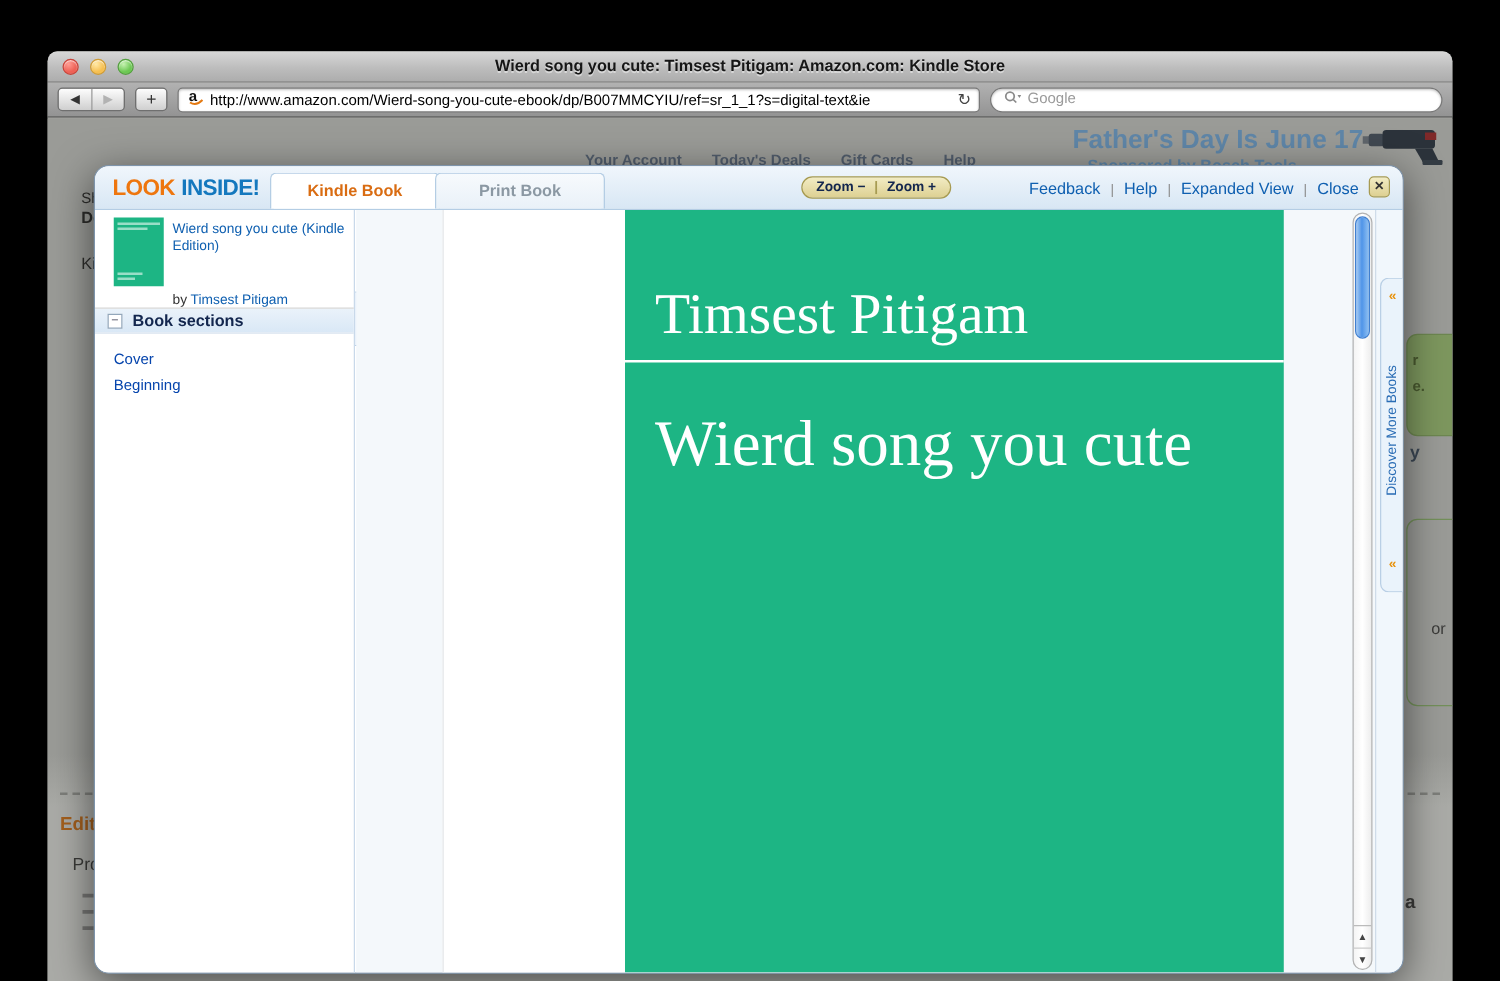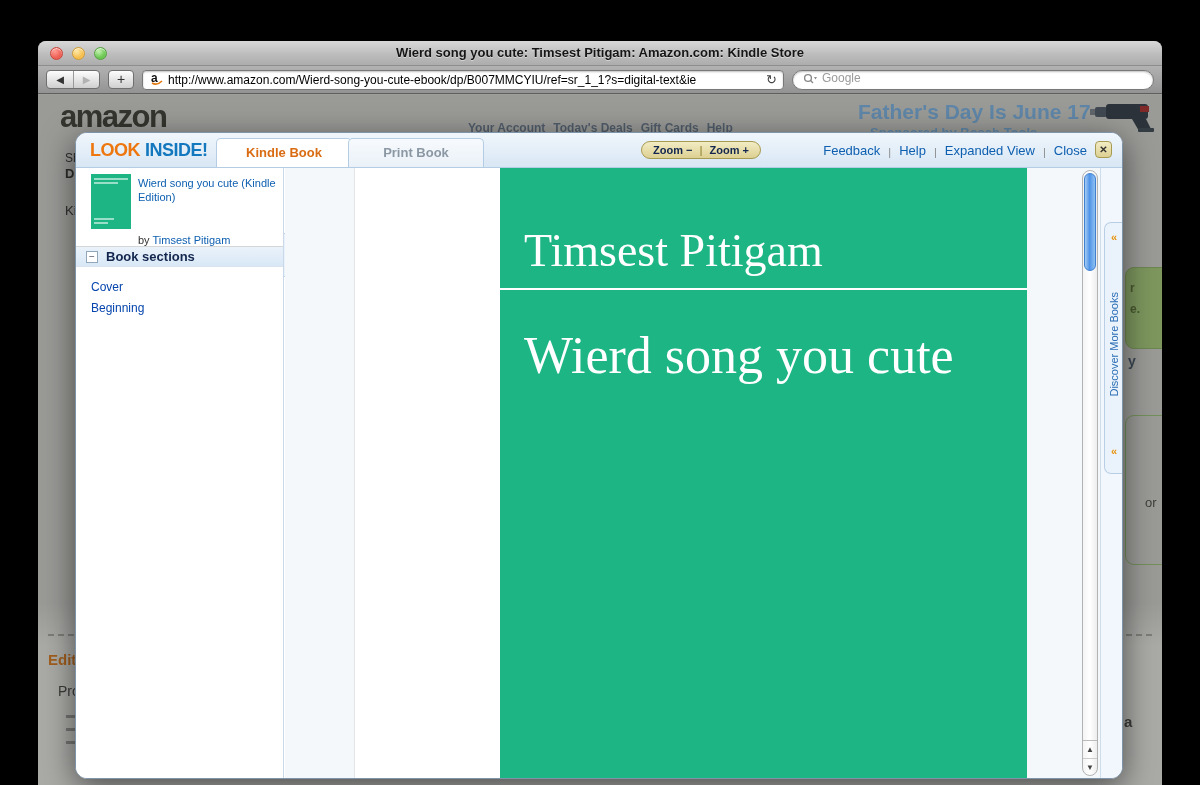--- a/index.html
+++ b/index.html
@@ -41,21 +41,21 @@
     display:flex; align-items:flex-start; padding:0 10px; gap:5px; box-shadow:inset 0 1px 2px rgba(0,0,0,.25); }
   .searchtext { font-size:12px; color:#9a9a9a; }
 
   
   .pagearea { position:absolute; left:0; top:54px; width:1124px; height:706px;
     background:linear-gradient(#9a9b97 0%,#9a9b97 72%,#aaaba7 78%,#aaaba7 100%); overflow:hidden; }
 
   .az-logo { position:absolute; left:22px; top:4px; font-size:31px; font-weight:bold;
     letter-spacing:-1.5px; color:#35352f; }
   .az-nav { position:absolute; left:430px; top:26px; font-size:12px; font-weight:bold;
-    color:rgba(22,42,72,.55); display:flex; gap:8px; white-space:nowrap; }
+    color:rgba(22,42,72,.55); display:flex; gap:24px; white-space:nowrap; }
   .promo-title { position:absolute; left:820px; top:5px; font-size:21px; font-weight:bold; color:#5f86a8; }
   .promo-sub { position:absolute; left:832px; top:30px; font-size:13px; font-weight:bold; color:#5f86a8; }
   .drill { position:absolute; left:1052px; top:3px; opacity:.92; }
   .az-leftnav { position:absolute; left:27px; top:56px; color:#2d2d2b; line-height:15px; white-space:nowrap;}
   .az-leftnav .l1 { font-size:12px; }
   .az-leftnav .l2 { font-size:13px; font-weight:bold; }
   .az-leftnav .l3 { font-size:13px; margin-top:22px; }
   .dashed-rule { position:absolute; left:10px; right:10px; top:539px; border-top:2px dashed #7d7e7a; }
   .editorial { position:absolute; left:10px; top:556px; font-size:15px; font-weight:bold; color:#a35f1d; }
   .product-desc { position:absolute; left:20px; top:588px; font-size:14px; color:#3a3a38; }
@@ -195,21 +195,20 @@
             <line x1="7.6" y1="7.6" x2="10" y2="10" stroke="#8a8a8a" stroke-width="1.4"></line>
             <path d="M11 4 l3 0 l-1.5 2.4 z" fill="#8a8a8a"></path>
           </svg>
         </span>
         <span class="searchtext">Google</span>
       </div>
     </div>
 
     <div class="pagearea">
 
-      <div class="az-logo">amazon</div>
       <div class="az-nav">
         <span>Your Account</span>
         <span>Today's Deals</span>
         <span>Gift Cards</span>
         <span>Help</span>
       </div>
       <div class="promo-title">Father's Day Is June 17</div>
       <div class="promo-sub">Sponsored by Bosch Tools</div>
       <div class="drill">
         <svg width="72" height="34" viewBox="0 0 72 34">

